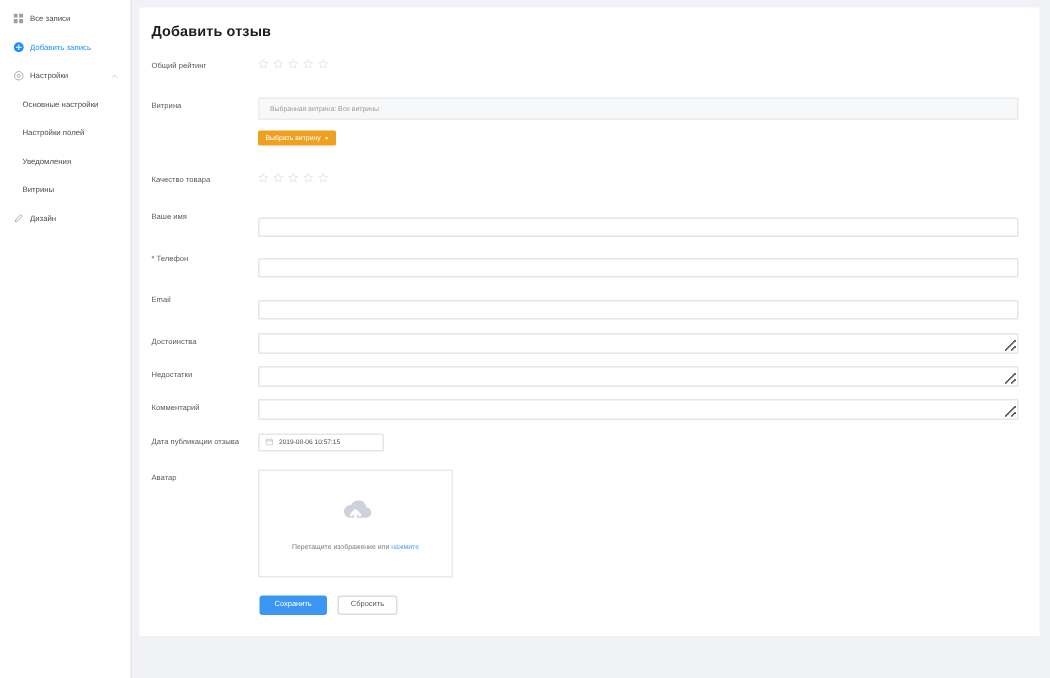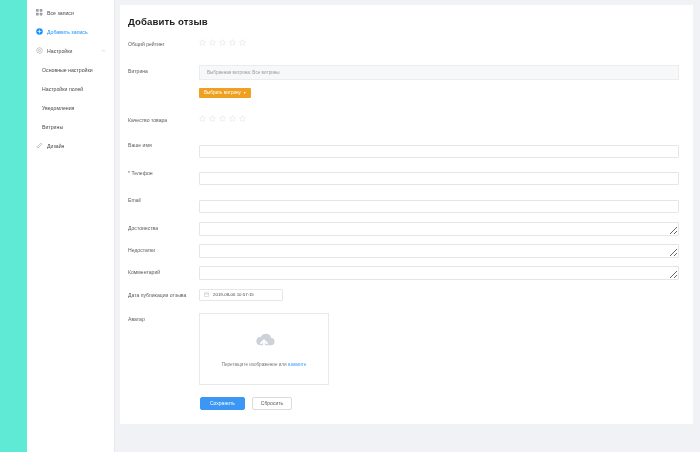--- a/index.html
+++ b/index.html
@@ -4,21 +4,21 @@
 <style>
   * { box-sizing: border-box; }
   html, body {
     margin: 0; padding: 0;
     width: 700px; height: 452px;
     overflow: hidden;
     background: #f0f2f5;
     font-family: "Liberation Sans", sans-serif;
     -webkit-font-smoothing: antialiased;
   }
-  .app { display: flex; width: 700px; height: 452px; background: #5eead4; padding-left: 27px; }
+  .app { display: flex; width: 700px; height: 452px; background: #14532d; }
 
   
   .sidebar {
     width: 88px; min-width: 88px; height: 452px;
     background: #ffffff;
     border-right: 1px solid #e8e8e8;
     padding-top: 3px;
   }
   .nav-item {
     display: flex; align-items: center;

